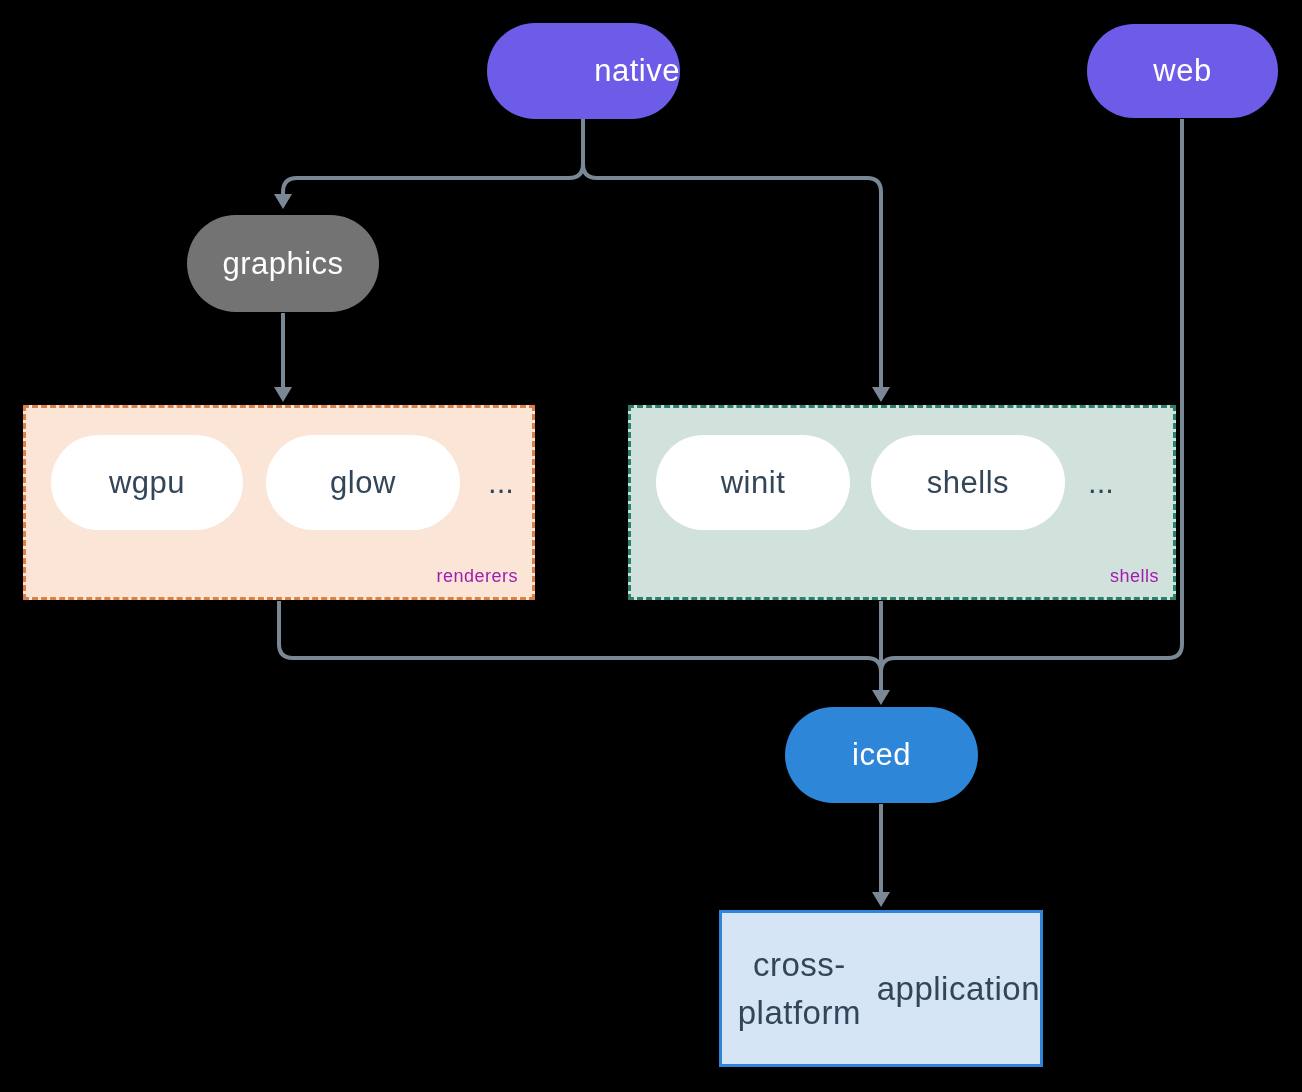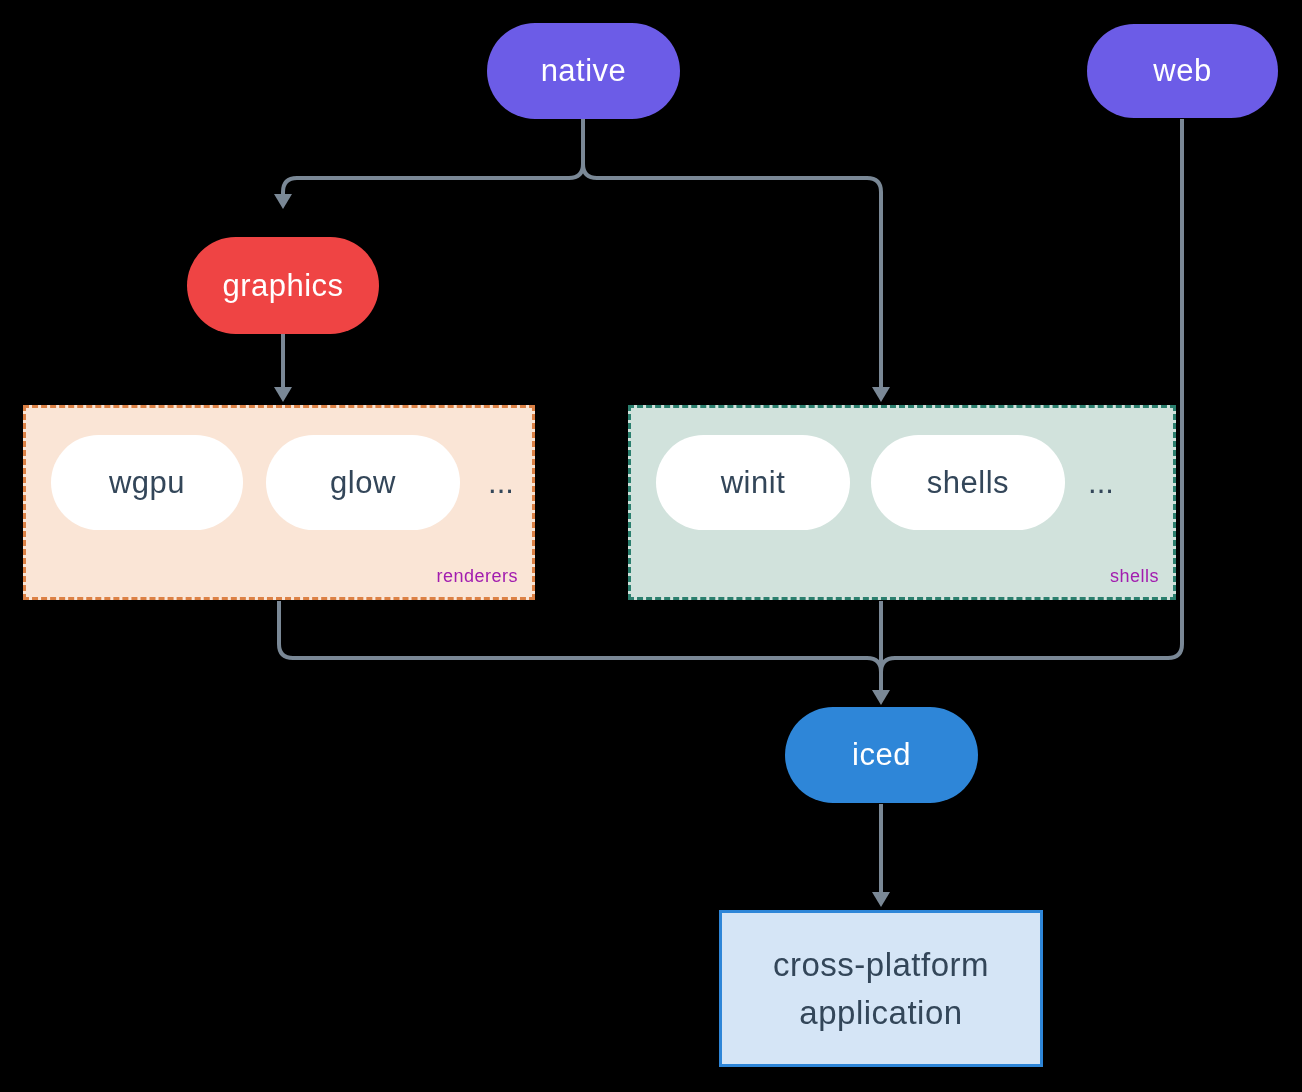--- a/index.html
+++ b/index.html
@@ -23,21 +23,21 @@
   .pill {
     position: absolute;
     border-radius: 50px;
     display: flex;
     align-items: center;
     justify-content: center;
     font-size: 31px;
     letter-spacing: 0.5px;
   }
   .pill-purple { background: #6C5CE7; color: #FFFFFF; }
-  .pill-orange { background: #ef4444; color: #FFFFFF; margin-top: 22px; }
+  .pill-orange { background: #737373; color: #FFFFFF; }
   .pill-blue   { background: #2E86D8; color: #FFFFFF; }
   .pill-white  { background: #FFFFFF; color: #334659; }
 
   .group {
     position: absolute;
     box-sizing: border-box;
   }
   .group-renderers {
     background: #FAE5D6;
     border: 3px dashed #DC8145;
@@ -61,21 +61,21 @@
     justify-content: center;
     font-size: 31px;
     color: #334659;
   }
   .app-box {
     position: absolute;
     box-sizing: border-box;
     background: #D5E5F6;
     border: 3px solid #2E86D8;
     display: flex;
-    flex-direction: column;
+    flex-direction: row;
     align-items: center;
     justify-content: center;
     color: #334659;
     font-size: 33px;
     line-height: 48px;
     letter-spacing: 0.5px;
     text-align: center;
   }
 </style>
 </head>
@@ -102,21 +102,21 @@
     </g>
     <g fill="#7A8896" stroke="none">
       <polygon points="274,194 292,194 283,209"></polygon>
       <polygon points="872,387 890,387 881,402"></polygon>
       <polygon points="274,387 292,387 283,402"></polygon>
       <polygon points="872,690 890,690 881,705"></polygon>
       <polygon points="872,892 890,892 881,907"></polygon>
     </g>
   </svg>
 
-  <div class="pill pill-purple" style="left:487px; top:23px; width:193px; height:96px;">
+  <div class="pill pill-purple" style="left:487px; top:23px; width:193px; height:96px;justify-content:flex-end;">
     <span>native</span>
   </div>
 
   <div class="pill pill-purple" style="left:1087px; top:24px; width:191px; height:94px;">
     <span>web</span>
   </div>
 
   <div class="pill pill-orange" style="left:187px; top:215px; width:192px; height:97px;">
     <span>graphics</span>
   </div>

